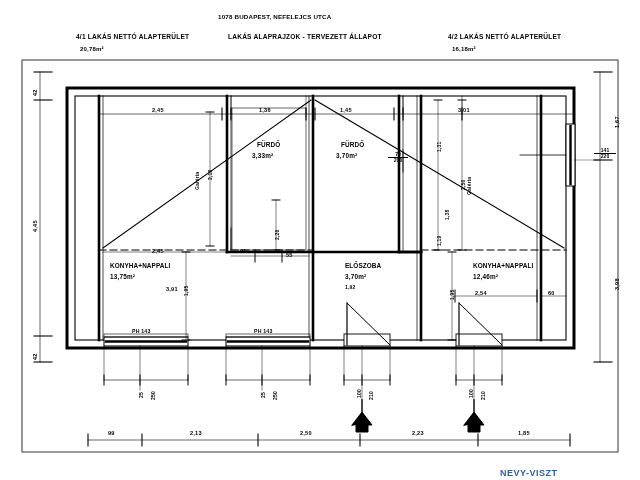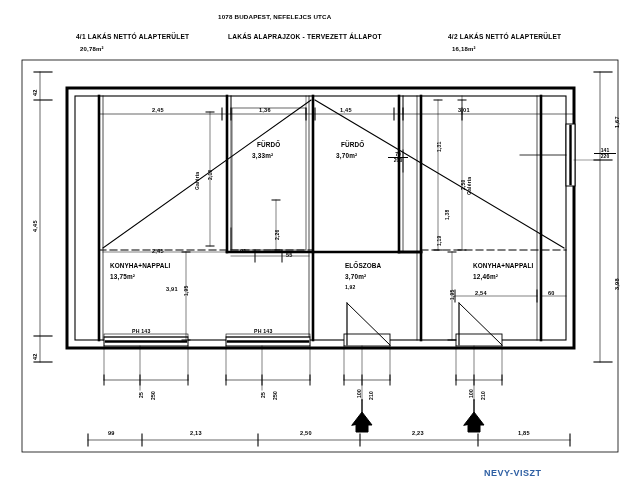--- a/index.html
+++ b/index.html
@@ -352,15 +352,15 @@
   <div class="t dim-sm rot90" style="left:260px;top:398px;">25</div>
   <div class="t dim-sm rot90" style="left:272px;top:400px;">250</div>
   <div class="t dim-sm rot90" style="left:356px;top:398px;">100</div>
   <div class="t dim-sm rot90" style="left:368px;top:400px;">210</div>
   <div class="t dim-sm rot90" style="left:468px;top:398px;">100</div>
   <div class="t dim-sm rot90" style="left:480px;top:400px;">210</div>
 
   <div class="t dim" style="left:358px;top:418px;">4/1</div>
   <div class="t dim" style="left:470px;top:418px;">4/2</div>
 
-  <div class="logo" style="left:484px;top:468px;">NEVY-VISZT</div>
+  <div class="logo" style="left:500px;top:468px;">NEVY-VISZT</div>
 
 </div>
 
 </body></html>

